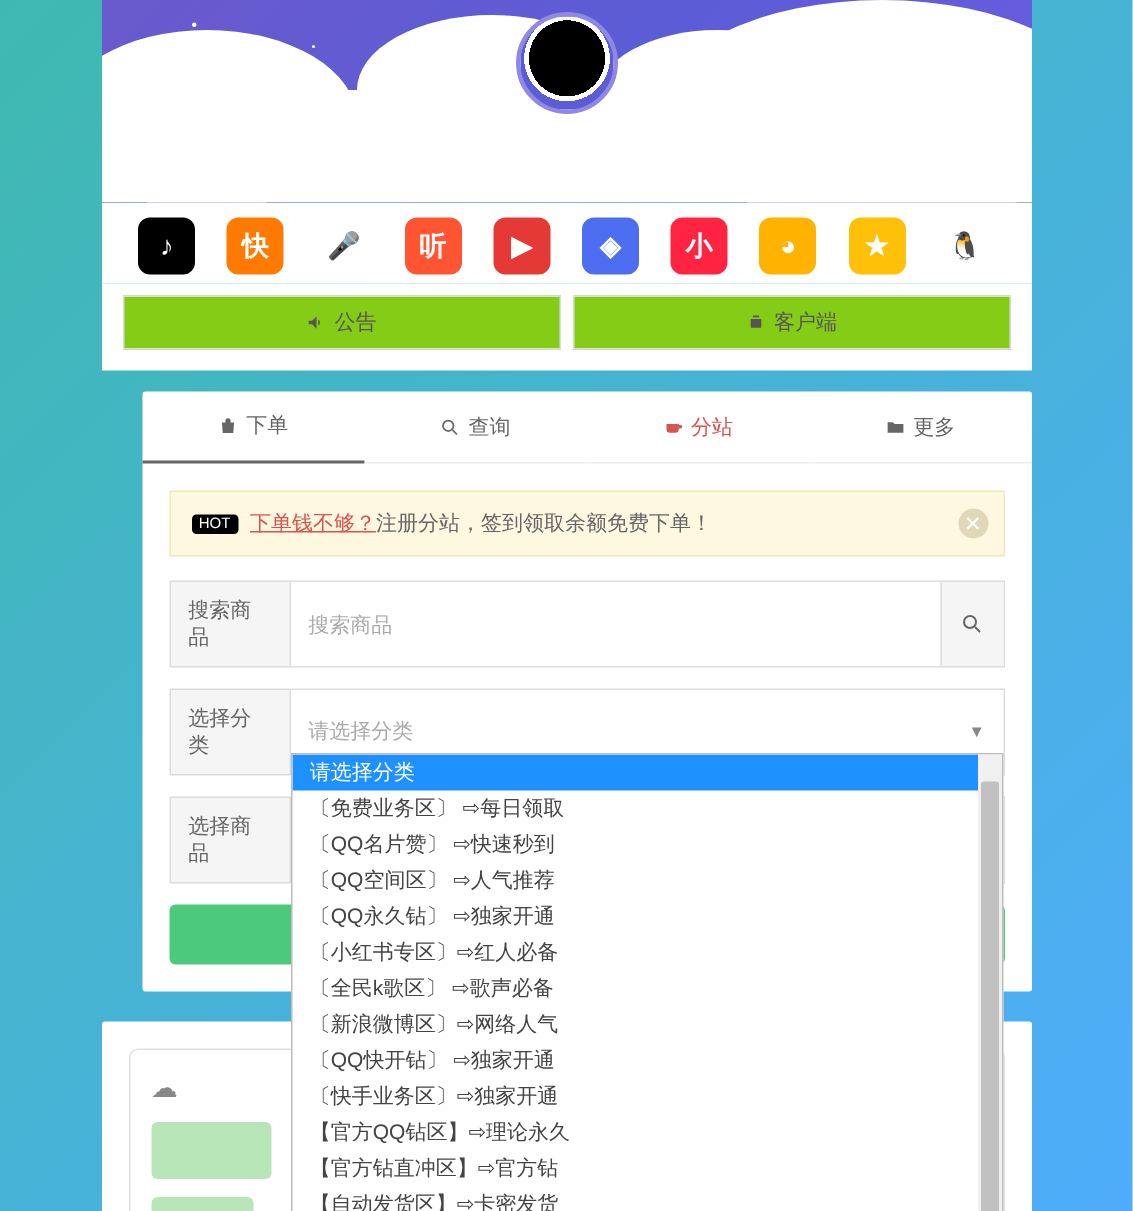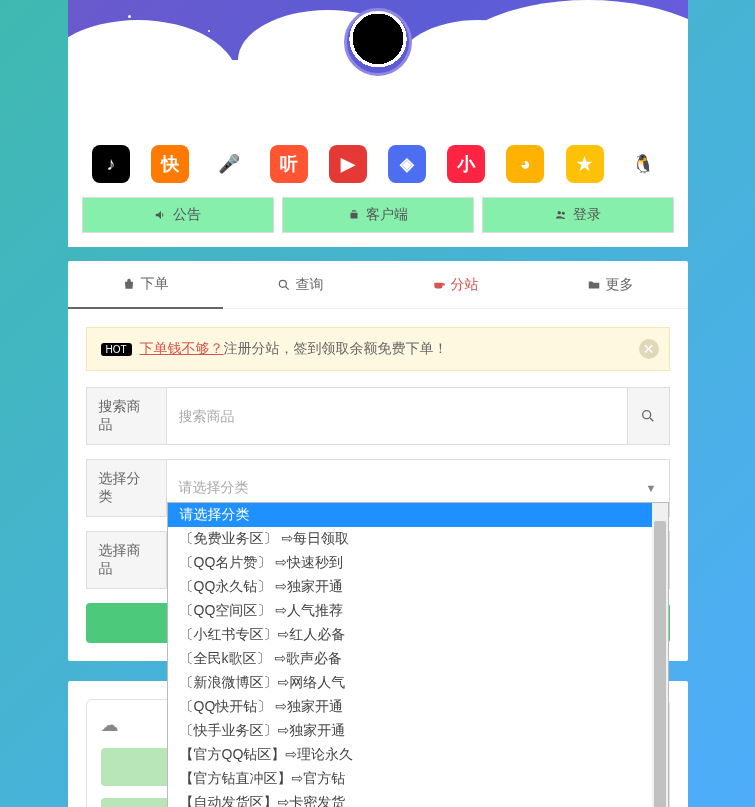--- a/index.html
+++ b/index.html
@@ -54,26 +54,26 @@
 .app-icon {
   width: 38px; height: 38px; border-radius: 8px;
   display: flex; align-items: center; justify-content: center;
   font-size: 18px; color: #fff; font-weight: bold;
 }
 .nav-bar {
   background: #fff; display: flex; padding: 8px 14px 14px; gap: 8px;
 }
 .nav-btn {
   flex: 1; text-align: center; padding: 8px 0;
-  border: 1px solid #ddd; background: #86efac; color: #555;
+  border: 1px solid #ddd; background: #84cc16; color: #555;
   display: flex; align-items: center; justify-content: center; gap: 5px;
   cursor: pointer;
 }
 .tab-card {
-  background: #fff; margin-top: 14px; border-radius: 2px;
+  background: #fff; margin-top: 14px; border-radius: 2px; margin-left: 27px;
 }
 .tabs { display: flex; }
 .tab {
   flex: 1; text-align: center; padding: 14px 0; color: #666;
   display: flex; align-items: center; justify-content: center; gap: 5px;
   cursor: pointer; border-bottom: 1px solid #eee;
 }
 .tab.active { color: #d9534f; }
 .tab.selected { border-bottom: 2px solid #666; }
 .tab-body { padding: 18px; }
@@ -193,28 +193,20 @@
           <path d="M3 10v4h4l5 5V5L7 10H3zm13 2a4 4 0 0 0-2-3.5v7A4 4 0 0 0 16 12z"></path>
         </svg>
       <span>公告</span>
     </div>
     <div class="nav-btn">
       <svg width="14" height="14" viewBox="0 0 24 24" fill="#555">
           <path d="M6 8v10h12V8H6zm3-4l-1 2h8l-1-2h-6z"></path>
         </svg>
       <span>客户端</span>
     </div>
-    <div class="nav-btn">
-      <svg width="14" height="14" viewBox="0 0 24 24" fill="#555">
-          <circle cx="9" cy="8" r="3"></circle>
-          <circle cx="16" cy="9" r="2.5"></circle>
-          <path d="M3 18c0-3 3-4 6-4s6 1 6 4H3zm11-2c1 0 5 0 5 3h-4"></path>
-        </svg>
-      <span>登录</span>
-    </div>
   </div>
 
   <div class="tab-card">
     <div class="tabs">
       <div class="tab selected">
         <svg width="14" height="14" viewBox="0 0 24 24" fill="#666">
             <path d="M5 8h14l-1 12H6L5 8zm4-2a3 3 0 0 1 6 0v2H9V6z"></path>
           </svg>
         <span>下单</span>
       </div>
@@ -263,22 +255,22 @@
         <div class="form-label">选择分类</div>
         <div class="select-display">
           <span>请选择分类</span>
           <span class="caret">▼</span>
         </div>
         <div class="dropdown">
           <div class="dropdown-list" id="dd-list">
               <div class="dropdown-item selected">请选择分类</div>
               <div class="dropdown-item">〔免费业务区〕 ⇨每日领取</div>
               <div class="dropdown-item">〔QQ名片赞〕 ⇨快速秒到</div>
+              <div class="dropdown-item">〔QQ空间区〕 ⇨人气推荐</div>
               <div class="dropdown-item">〔QQ永久钻〕 ⇨独家开通</div>
-              <div class="dropdown-item">〔QQ空间区〕 ⇨人气推荐</div>
               <div class="dropdown-item">〔小红书专区〕⇨红人必备</div>
               <div class="dropdown-item">〔全民k歌区〕 ⇨歌声必备</div>
               <div class="dropdown-item">〔新浪微博区〕⇨网络人气</div>
               <div class="dropdown-item">〔QQ快开钻〕 ⇨独家开通</div>
               <div class="dropdown-item">〔快手业务区〕⇨独家开通</div>
               <div class="dropdown-item">【官方QQ钻区】⇨理论永久</div>
               <div class="dropdown-item">【官方钻直冲区】⇨官方钻</div>
               <div class="dropdown-item">【自动发货区】⇨卡密发货</div>
             </div>
           <div class="dropdown-scrollbar">

